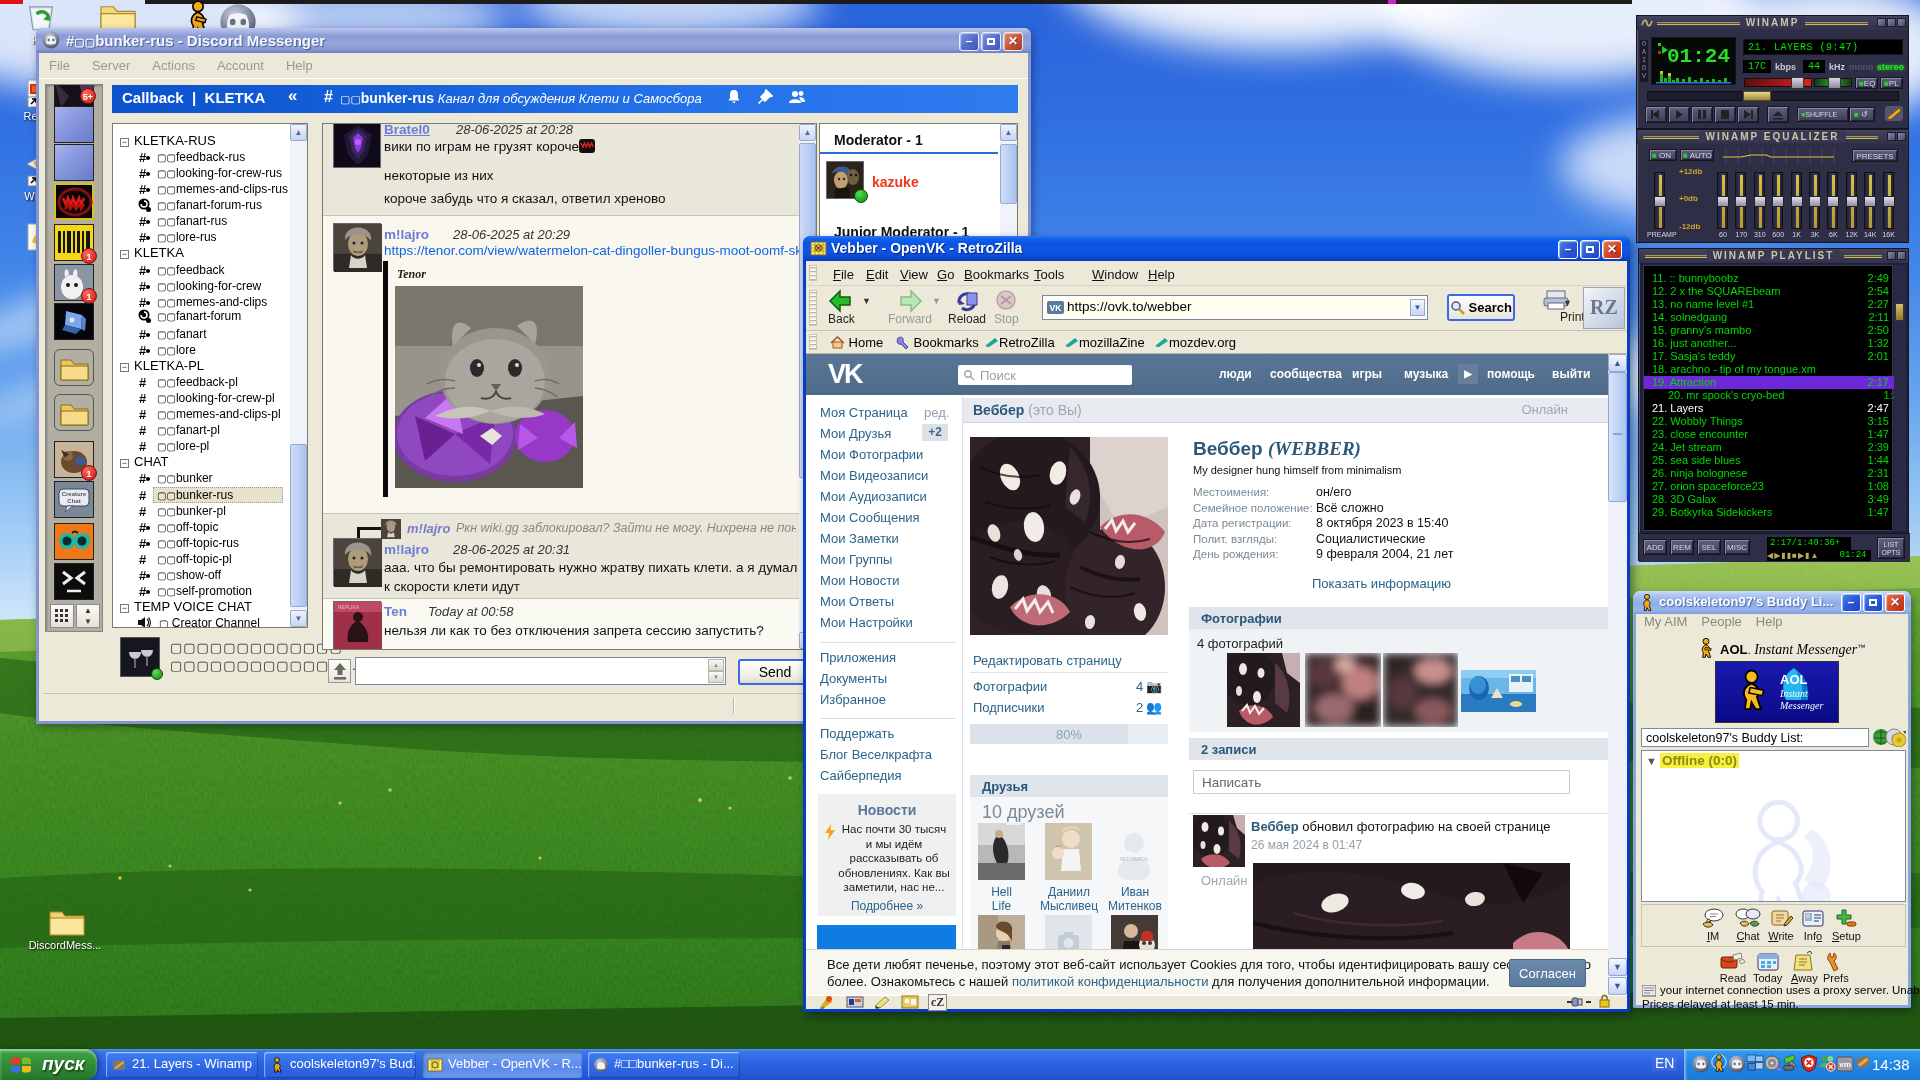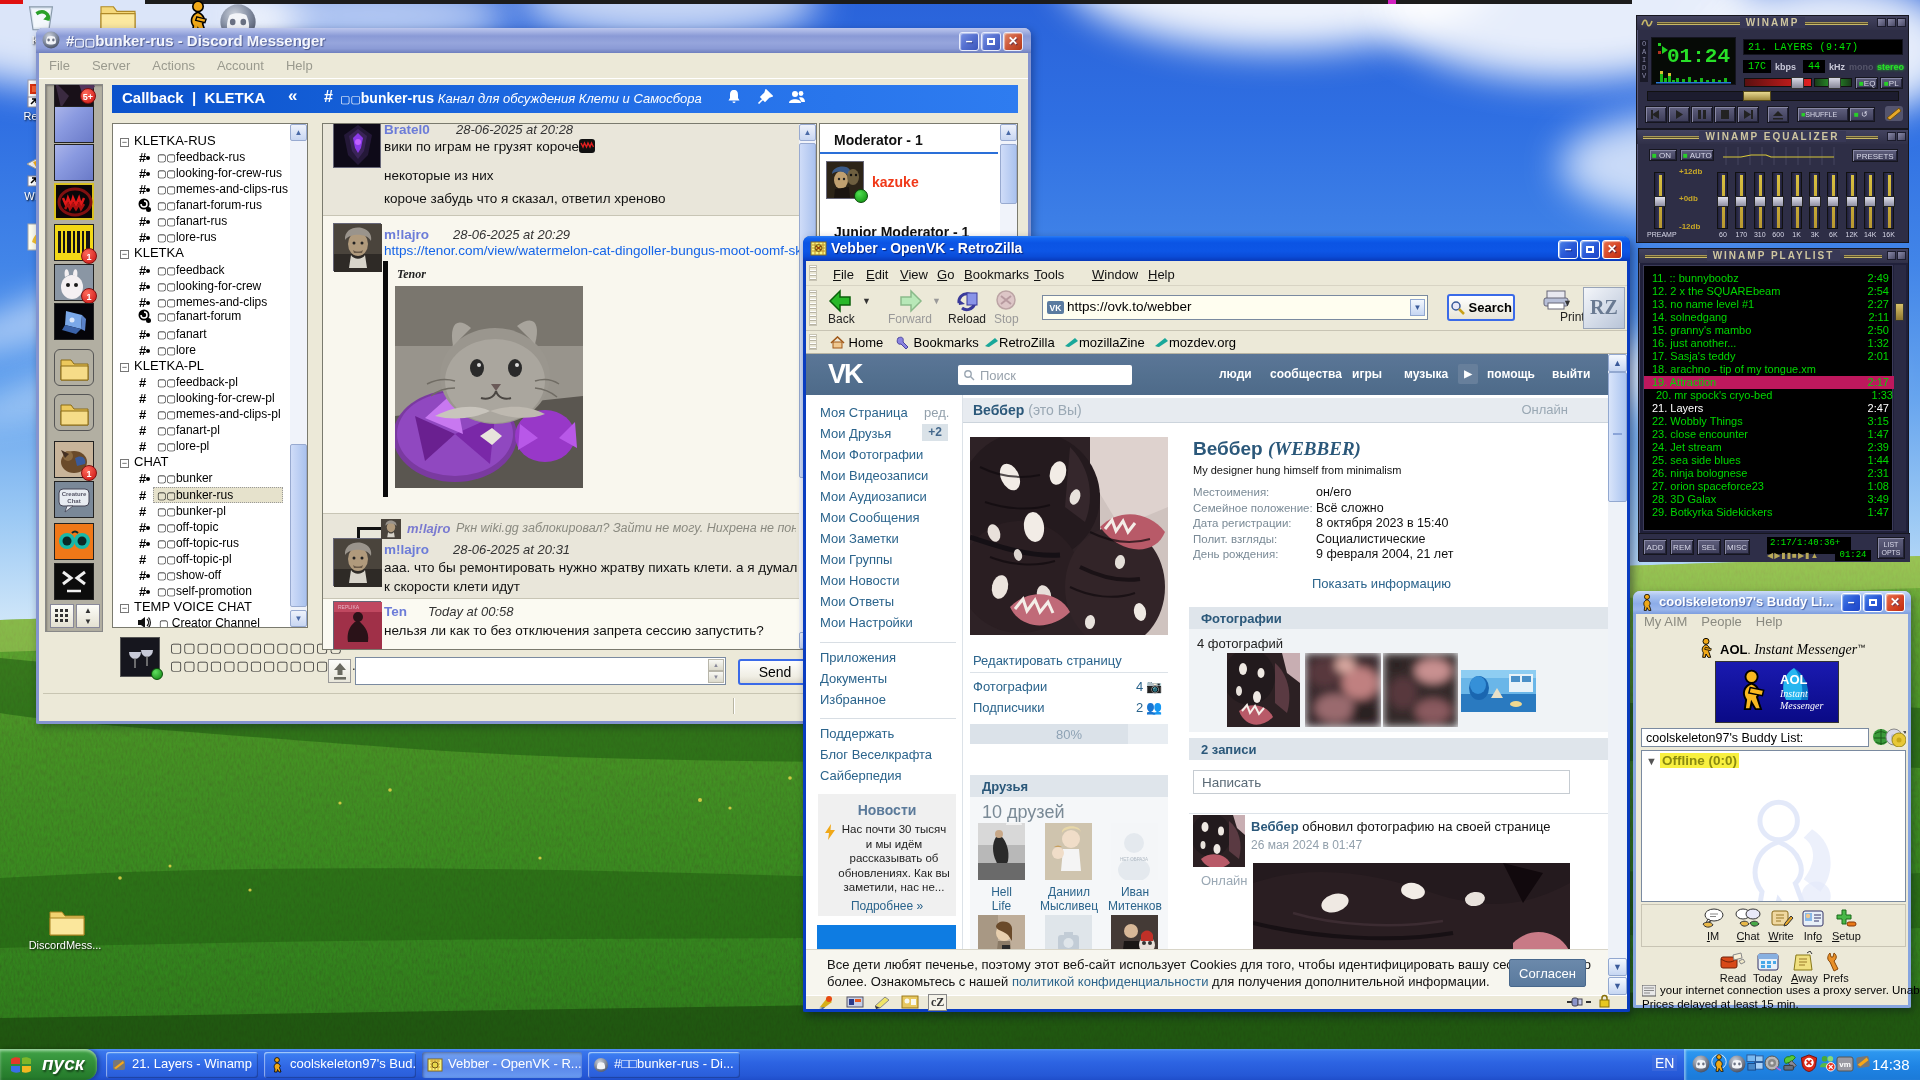--- a/index.html
+++ b/index.html
@@ -574,21 +574,21 @@
         <div style="position:absolute;left:0;top:91px;width:476px;height:1px;background:#c8c5b5;"></div>
         <div style="position:absolute;left:0;top:389px;width:476px;height:1px;background:#c8c5b5;"></div>
         <div style="position:absolute;left:0;top:474px;width:476px;height:1px;background:#c8c5b5;"></div>
 
         <div class="mava" style="top:-4px; background:#0e0a18;"><svg width="48" height="48" viewBox="0 0 48 48">
               <path d="M24 4 L38 14 L34 34 L24 44 L14 34 L10 14 Z" fill="#241838"></path>
               <path d="M24 8 L33 15 L30 30 L24 38 L18 30 L15 15 Z" fill="#3a2458"></path>
               <path d="M24 12 L29 17 L27 27 L24 32 L21 27 L19 17 Z" fill="#8a3ae8"></path>
               <circle cx="24" cy="21" r="3" fill="#c060ff"></circle>
             </svg></div>
-        <div class="muser" style="top:-2px;">Bratel0</div>
+        <div class="muser" style="top:-2px;text-decoration:underline;">Bratel0</div>
         <div class="mtime" style="left:133px; top:-2px;">28-06-2025 at 20:28</div>
         <div class="mline" style="top:15px;">вики по играм не грузят короче<span style="display:inline-block;width:16px;height:14px;background:#111;border-radius:3px;vertical-align:-2px;"><svg width="16" height="14">
                 <path d="M2 4 l2 4 l1.5 -4 l2 4 l1.5 -4 l2 4 l1.5 -4 l2 4" stroke="#e02020" stroke-width="1.4" fill="none"></path>
               </svg></span></div>
         <div class="mline" style="top:44px;">некоторые из них</div>
         <div class="mline" style="top:67px;">короче забудь что я сказал, ответил хреново</div>
 
         <div class="mava" style="top:99px; background:#8a8278;"><svg width="48" height="48" viewBox="0 0 48 48">
               <rect width="48" height="48" fill="#4a443c"></rect>
               <rect x="0" y="30" width="48" height="18" fill="#2e2a26"></rect>
@@ -1329,41 +1329,41 @@
       </div>
       <div style="position:absolute; left:4px; top:16px; width:250px; height:266px; background:#000; border:1px solid #3a3a58;" id="plrows">
           <div class="platext" style="left:0px; top:6px; width:250px; height:13px; color:#00d800;"><span style="position:absolute;left:8px;">11. :: bunnyboobz</span><span style="position:absolute;right:5px;">2:49</span></div>
           <div class="platext" style="left:0px; top:19px; width:250px; height:13px; color:#00d800;"><span style="position:absolute;left:8px;">12. 2 x the SQUAREbeam</span><span style="position:absolute;right:5px;">2:54</span></div>
           <div class="platext" style="left:0px; top:32px; width:250px; height:13px; color:#00d800;"><span style="position:absolute;left:8px;">13. no name level #1</span><span style="position:absolute;right:5px;">2:27</span></div>
           <div class="platext" style="left:0px; top:45px; width:250px; height:13px; color:#00d800;"><span style="position:absolute;left:8px;">14. solnedgang</span><span style="position:absolute;right:5px;">2:11</span></div>
           <div class="platext" style="left:0px; top:58px; width:250px; height:13px; color:#00d800;"><span style="position:absolute;left:8px;">15. granny's mambo</span><span style="position:absolute;right:5px;">2:50</span></div>
           <div class="platext" style="left:0px; top:71px; width:250px; height:13px; color:#00d800;"><span style="position:absolute;left:8px;">16. just another...</span><span style="position:absolute;right:5px;">1:32</span></div>
           <div class="platext" style="left:0px; top:84px; width:250px; height:13px; color:#00d800;"><span style="position:absolute;left:8px;">17. Sasja's teddy</span><span style="position:absolute;right:5px;">2:01</span></div>
           <div class="platext" style="left:0px; top:97px; width:250px; height:13px; color:#00d800;"><span style="position:absolute;left:8px;">18. arachno - tip of my tongue.xm</span><span style="position:absolute;right:5px;"></span></div>
-          <div class="platext" style="left:0px; top:110px; width:250px; height:13px; color:#00d800;background:#be185d;"><span style="position:absolute;left:8px;">19. Attraction</span><span style="position:absolute;right:5px;">2:17</span></div>
-          <div class="platext" style="left:4px; top:123px; width:250px; height:13px; color:#00d800;"><span style="position:absolute;left:8px;">20. mr spock's cryo-bed</span><span style="position:absolute;right:5px;">1:33</span></div>
+          <div class="platext" style="left:0px; top:110px; width:250px; height:13px; color:#00d800;background:#6d28d9;"><span style="position:absolute;left:8px;">19. Attraction</span><span style="position:absolute;right:5px;">2:17</span></div>
+          <div class="platext" style="left:16px; top:123px; width:250px; height:13px; color:#00d800;"><span style="position:absolute;left:8px;">20. mr spock's cryo-bed</span><span style="position:absolute;right:5px;">1:33</span></div>
           <div class="platext" style="left:0px; top:136px; width:250px; height:13px; color:#fff;"><span style="position:absolute;left:8px;">21. Layers</span><span style="position:absolute;right:5px;">2:47</span></div>
           <div class="platext" style="left:0px; top:149px; width:250px; height:13px; color:#00d800;"><span style="position:absolute;left:8px;">22. Wobbly Things</span><span style="position:absolute;right:5px;">3:15</span></div>
           <div class="platext" style="left:0px; top:162px; width:250px; height:13px; color:#00d800;"><span style="position:absolute;left:8px;">23. close encounter</span><span style="position:absolute;right:5px;">1:47</span></div>
           <div class="platext" style="left:0px; top:175px; width:250px; height:13px; color:#00d800;"><span style="position:absolute;left:8px;">24. Jet stream</span><span style="position:absolute;right:5px;">2:39</span></div>
           <div class="platext" style="left:0px; top:188px; width:250px; height:13px; color:#00d800;"><span style="position:absolute;left:8px;">25. sea side blues</span><span style="position:absolute;right:5px;">1:44</span></div>
           <div class="platext" style="left:0px; top:201px; width:250px; height:13px; color:#00d800;"><span style="position:absolute;left:8px;">26. ninja bolognese</span><span style="position:absolute;right:5px;">2:31</span></div>
           <div class="platext" style="left:0px; top:214px; width:250px; height:13px; color:#00d800;"><span style="position:absolute;left:8px;">27. orion spaceforce23</span><span style="position:absolute;right:5px;">1:08</span></div>
           <div class="platext" style="left:0px; top:227px; width:250px; height:13px; color:#00d800;"><span style="position:absolute;left:8px;">28. 3D Galax</span><span style="position:absolute;right:5px;">3:49</span></div>
           <div class="platext" style="left:0px; top:240px; width:250px; height:13px; color:#00d800;"><span style="position:absolute;left:8px;">29. Botkyrka Sidekickers</span><span style="position:absolute;right:5px;">1:47</span></div>
         </div>
       <div style="position:absolute; left:255px; top:16px; width:12px; height:266px; background:#2a2a44;">
         <div style="position:absolute; left:1px; top:38px; width:9px; height:18px; background:linear-gradient(180deg,#d8c068,#907830); border:1px solid #333;"></div>
       </div>
       <div style="position:absolute; left:0px; top:284px; width:271px; height:29px; background:#2e2e48; border-top:1px solid #16161f;">
         <div class="wabutton" style="left:4px; top:5px; width:24px; height:16px; font-size:8px; text-align:center; padding-top:3px;">ADD</div>
         <div class="wabutton" style="left:31px; top:5px; width:24px; height:16px; font-size:8px; text-align:center; padding-top:3px;">REM</div>
         <div class="wabutton" style="left:58px; top:5px; width:24px; height:16px; font-size:8px; text-align:center; padding-top:3px;">SEL</div>
         <div class="wabutton" style="left:85px; top:5px; width:26px; height:16px; font-size:8px; text-align:center; padding-top:3px;">MISC</div>
-        <div class="lcd" style="position:absolute; left:128px; top:3px; width:84px; height:17px; font-size:9px; padding:1px 0 0 3px;">2:17/1:40:36+</div>
+        <div class="lcd" style="position:absolute; left:128px; top:3px; width:84px; height:24px; font-size:9px; padding:1px 0 0 3px;">2:17/1:40:36+</div>
         <div style="position:absolute; left:128px; top:17px; color:#b8a858; font-size:8px; letter-spacing:1px;">◀▶▮▮■▶▮▲</div>
         <div class="lcd" style="position:absolute; left:196px; top:16px; width:36px; height:11px; font-size:9px; text-align:center;">01:24</div>
         <div class="wabutton" style="left:238px; top:3px; width:28px; height:22px; font-size:7px; text-align:center; padding-top:3px; line-height:8px;">LIST<br>OPTS</div>
       </div>
     </div>
   </div>
   <div id="aimwin">
     <div id="aimtitle">
       <svg style="position:absolute;left:5px;top:3px;" width="18" height="17" viewBox="0 0 26 30">
           <circle cx="13" cy="5" r="4.5" fill="#f0a818" stroke="#000" stroke-width="1.4"></circle>

